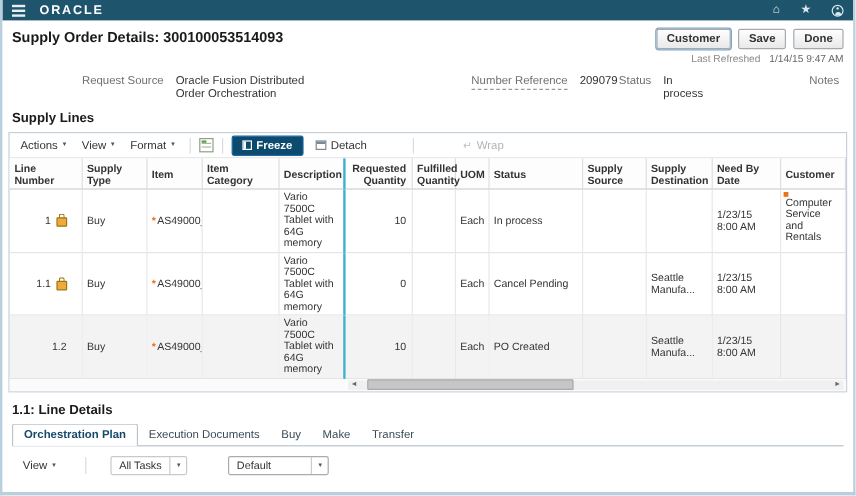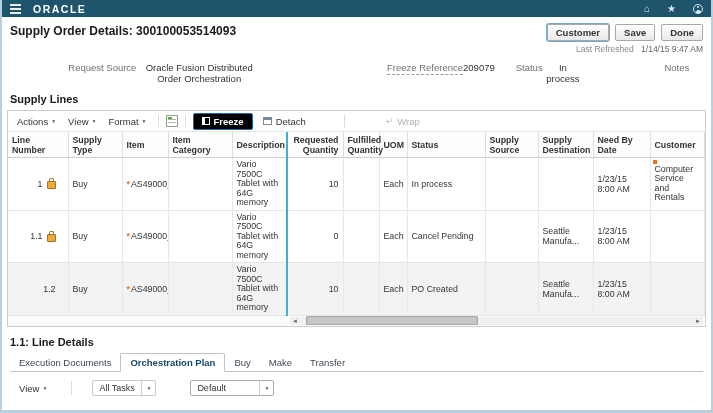--- a/index.html
+++ b/index.html
@@ -30,35 +30,35 @@
   .last-refreshed b{color:#666;font-weight:normal;margin-left:5px;}
   
   .summary{display:flex;padding:8px 8px 0 8px;}
   .sum-col{display:flex;flex-direction:row;gap:6px;}
   .sum-col.left{width:440px;}
   .sum-col.right{flex:1;}
   .frow{display:flex;align-items:flex-start;line-height:11px;}
   .flabel{color:#6f6f6f;font-size:9.5px;text-align:right;}
   .left .flabel{width:195px;}
   .right .flabel{width:100px;}
-  .fvalue{color:#333;font-size:9.5px;text-align:center;}
+  .fvalue{color:#333;font-size:9.5px;margin-left:10px;}
   .dashed{border-bottom:1px dashed #9a9a9a;padding-bottom:1px;}
   .plus{color:#1e8e3e;font-weight:bold;font-size:11px;line-height:9px;margin-left:5px;cursor:pointer;}
   
   .section-title{font-size:11px;font-weight:bold;color:#1a1a1a;padding:9px 8px 0 8px;}
   
   .table-wrap{margin:5px 5px 0 5px;border:1px solid #c5d0d9;}
   .toolbar{height:20px;display:flex;align-items:center;padding:0 5px;gap:4px;border-bottom:1px solid #e3e3e3;}
   .menu{display:flex;align-items:center;gap:3px;font-size:9.5px;color:#333;padding:0 4px;cursor:pointer;justify-content:space-between;}
   .caret{font-size:5px;color:#555;}
   .tsep{width:1px;height:13px;background:#dcdcdc;margin:0 3px;}
   .xls-icon{width:12px;height:12px;border:1px solid #8f9f8a;background:#fff;position:relative;cursor:pointer;box-sizing:border-box;}
   .xls-icon::before{content:"";position:absolute;left:1px;right:1px;top:3px;height:1px;background:#a8bba2;box-shadow:0 3px 0 #a8bba2;}
   .xls-icon::after{content:"";position:absolute;left:1px;top:1px;width:4px;height:2px;background:#5f9e4f;}
-  .freeze-btn{display:flex;align-items:center;gap:4px;background:#000000;border:1px solid #1d66a5;border-radius:2px;
+  .freeze-btn{display:flex;align-items:center;gap:4px;background:#0c4a6e;border:1px solid #1d66a5;border-radius:2px;
               color:#fff;font-size:9.5px;font-weight:bold;padding:2px 8px;cursor:pointer;}
   .freeze-ic{width:8px;height:8px;border:1px solid #fff;position:relative;box-sizing:border-box;}
   .freeze-ic::before{content:"";position:absolute;left:0;top:0;bottom:0;width:2px;background:#fff;}
   .flat-btn{display:flex;align-items:center;gap:4px;font-size:9.5px;color:#333;padding:2px 6px;cursor:pointer;}
   .detach-ic{width:9px;height:8px;border:1px solid #7a8894;position:relative;box-sizing:border-box;}
   .detach-ic::before{content:"";position:absolute;left:0;right:0;top:0;height:2px;background:#7a8894;}
   .flat-btn.disabled{color:#b3b3b3;cursor:default;}
   .wrap-ic{color:#c0c0c0;font-size:9px;line-height:9px;}
   table.supply{width:100%;border-collapse:collapse;table-layout:fixed;}
   table.supply th{font-size:8.8px;font-weight:bold;color:#333;background:#fdfdfd;text-align:left;
@@ -124,21 +124,21 @@
     <b>1/14/15 9:47 AM</b>
   </div>
 
   <div class="summary">
     <div class="sum-col left">
       <div class="frow">
         <span class="flabel">Request Source</span>
         <span class="fvalue">Oracle Fusion Distributed Order Orchestration</span>
       </div>
       <div class="frow">
-        <span class="flabel"><span class="dashed">Freeze Reference</span></span>
+        <span class="flabel"><span class="dashed">Number Reference</span></span>
         <span class="fvalue">209079</span>
       </div>
     </div>
     <div class="sum-col right">
       <div class="frow">
         <span class="flabel">Status</span>
         <span class="fvalue">In process</span>
       </div>
       <div class="frow">
         <span class="flabel">Notes</span>
@@ -286,22 +286,22 @@
         <span class="sc-thumb"></span>
         <span class="sc-spacer"></span>
         <span class="sc-arrow">►</span>
       </div>
     </div>
   </div>
 
   <div class="section-title">1.1: Line Details</div>
 
   <div class="tabbar">
+      <div class="tab active">Orchestration Plan</div>
       <div class="tab">Execution Documents</div>
-      <div class="tab active">Orchestration Plan</div>
       <div class="tab">Buy</div>
       <div class="tab">Make</div>
       <div class="tab">Transfer</div>
     </div>
 
   <div class="controls">
     <span class="menu">
         <span>View</span>
         <span class="caret">▼</span>
       </span>

